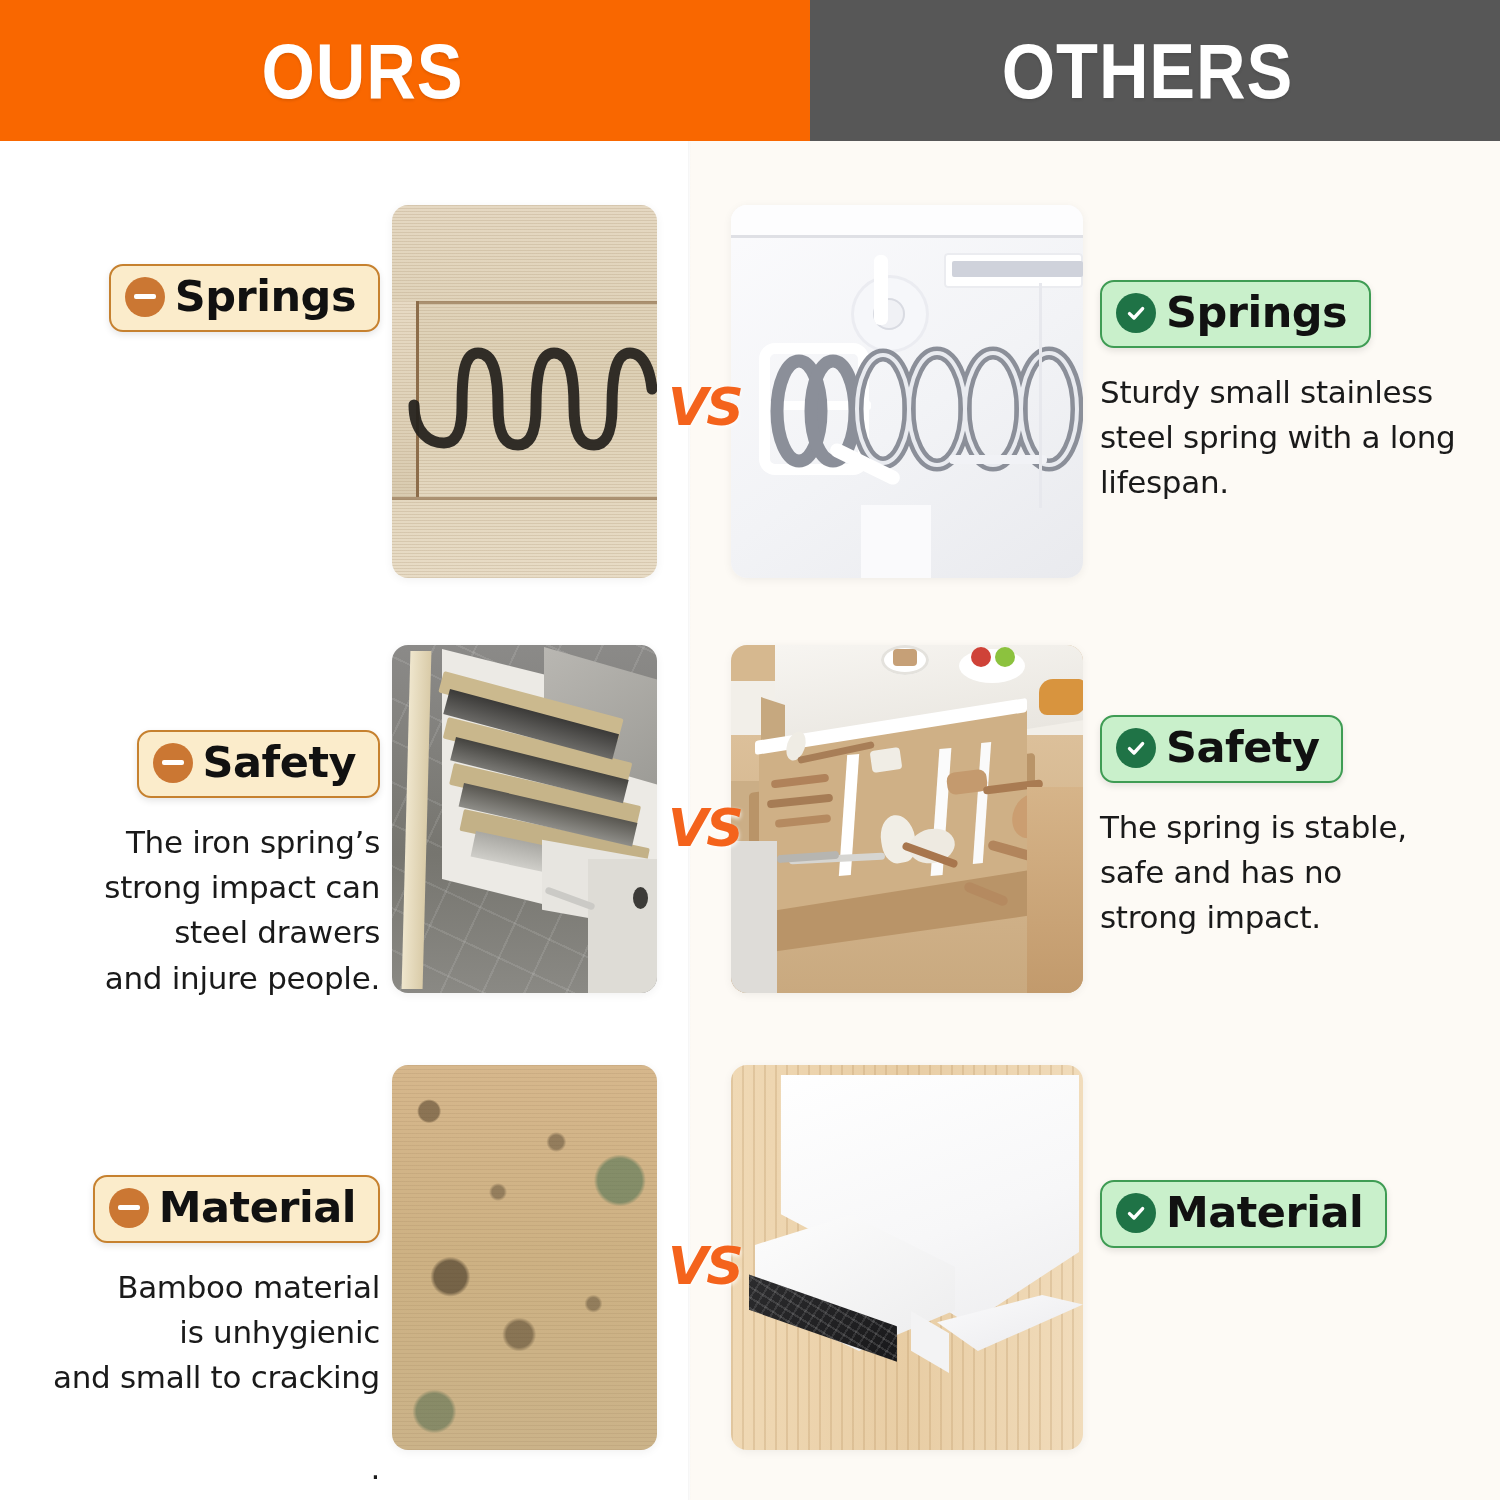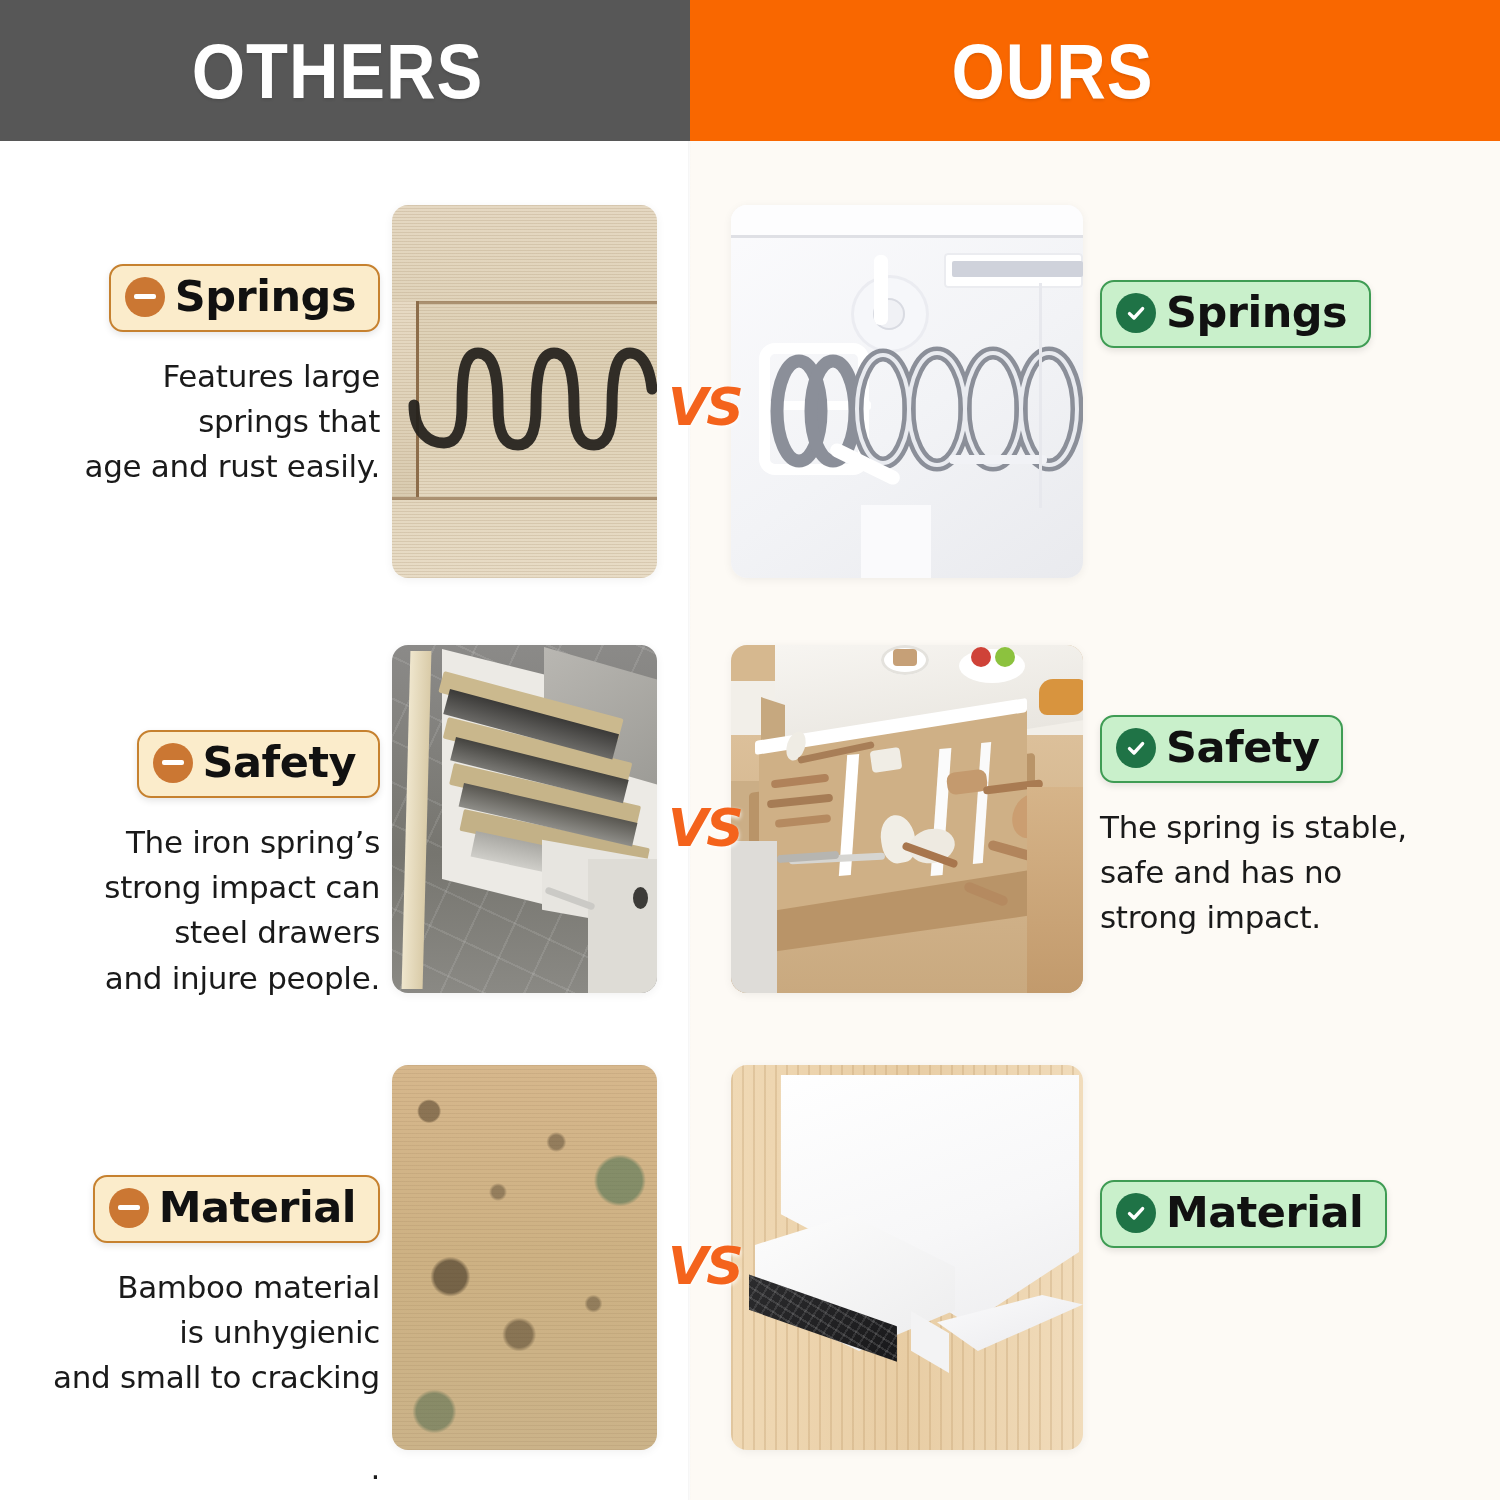--- a/index.html
+++ b/index.html
@@ -253,40 +253,37 @@
 </head>
 <body>
 
 <div id="page">
 
   <div class="bg-left"></div>
   <div class="bg-right"></div>
   <div class="center-divider"></div>
 
   <div class="header">
+    <div class="header-half header-ours">
+      <span class="header-title">OURS</span>
+    </div>
     <div class="header-half header-others">
       <span class="header-title">OTHERS</span>
-    </div>
-    <div class="header-half header-ours">
-      <span class="header-title">OURS</span>
     </div>
   </div>
 
   <div class="row" id="row-0">
 
     <div class="col-text-left" style="top:84px;">
       <div class="badge badge-bad">
         <span class="icon-circle icon-minus">
           <span class="bar"></span>
         </span>
         <span class="badge-label">Springs</span>
       </div>
-      <div class="body-text">Features large
-springs that
-age and rust easily.</div>
     </div>
 
     <div class="photo tex-bamboo" style="left:392px; top:25px; width:265px; height:373px;">
       <div class="bamboo-groove" style="top:96px;"></div>
       <div class="bamboo-groove" style="top:292px;"></div>
       <div class="bamboo-block" style="left:0; top:96px; width:27px; height:196px;"></div>
       <svg class="zigzag" width="265" height="200" viewBox="0 0 265 200" style="left:0; top:110px;">
         <path d="M22,90 C22,118 38,128 52,128 C66,128 70,112 70,92
                  C70,60 72,38 86,38 C102,38 106,60 106,92
                  C106,118 112,130 126,130 C140,130 144,112 144,92
@@ -332,20 +329,23 @@
 
     <div class="col-text-right" style="top:100px;">
       <div class="badge badge-good">
         <span class="icon-circle icon-check">
           <svg width="24" height="24" viewBox="0 0 24 24">
             <path d="M5.5 12.6 L10 17 L18.6 7.6" fill="none" stroke="#ffffff" stroke-width="3.4" stroke-linecap="round" stroke-linejoin="round"></path>
           </svg>
         </span>
         <span class="badge-label">Springs</span>
       </div>
+      <div class="body-text">Sturdy small stainless
+steel spring with a long
+lifespan.</div>
     </div>
   </div>
 
   <div class="row" id="row-1">
 
     <div class="col-text-left" style="top:110px;">
       <div class="badge badge-bad">
         <span class="icon-circle icon-minus">
           <span class="bar"></span>
         </span>

